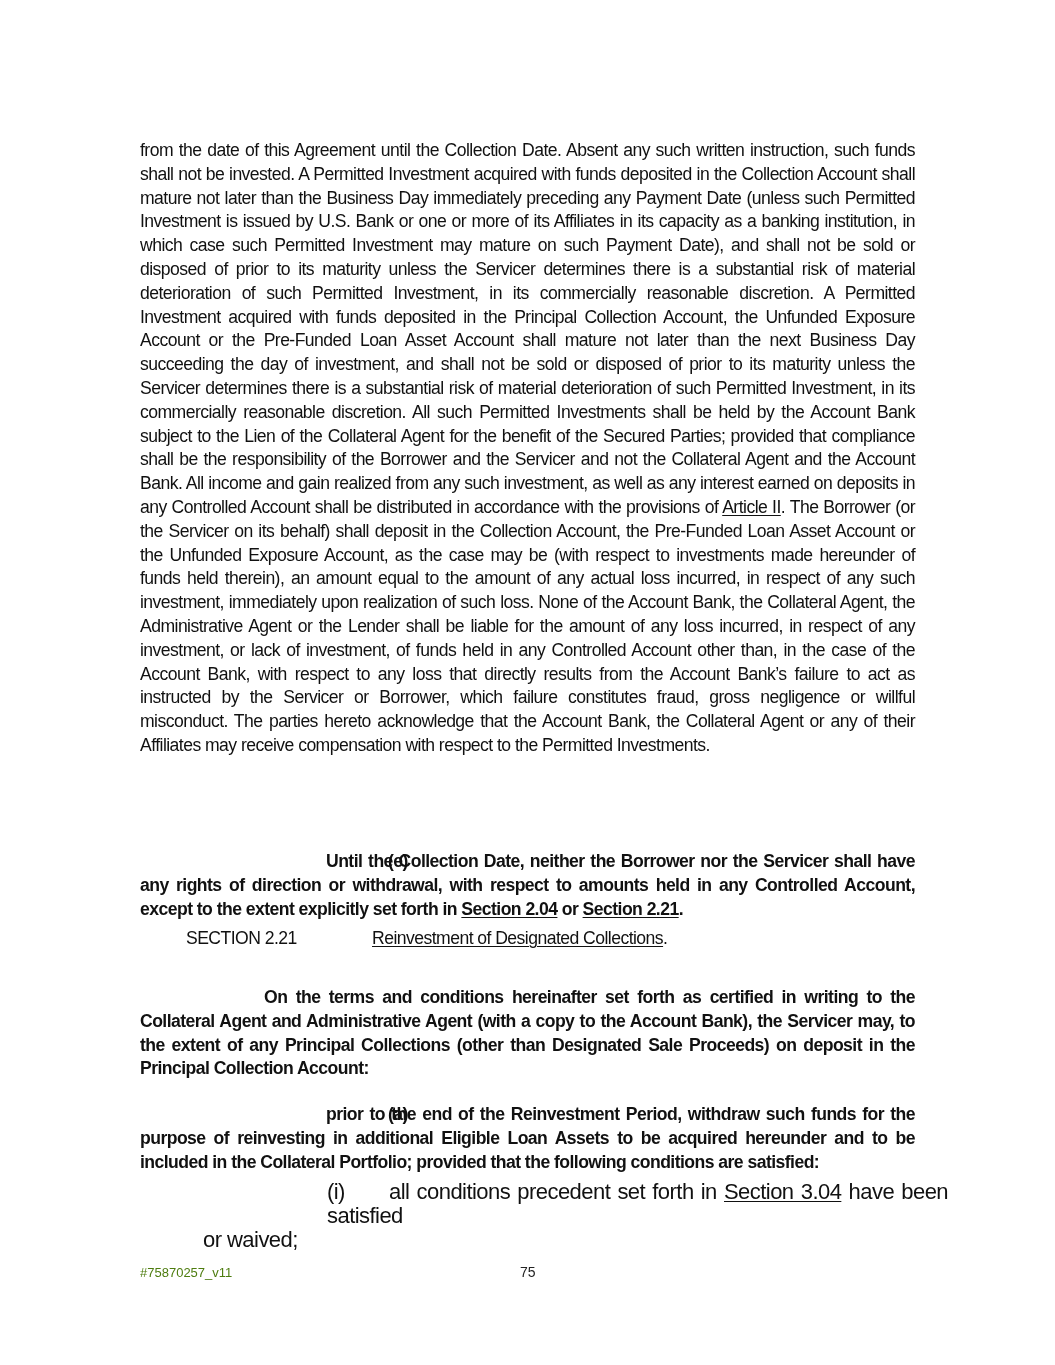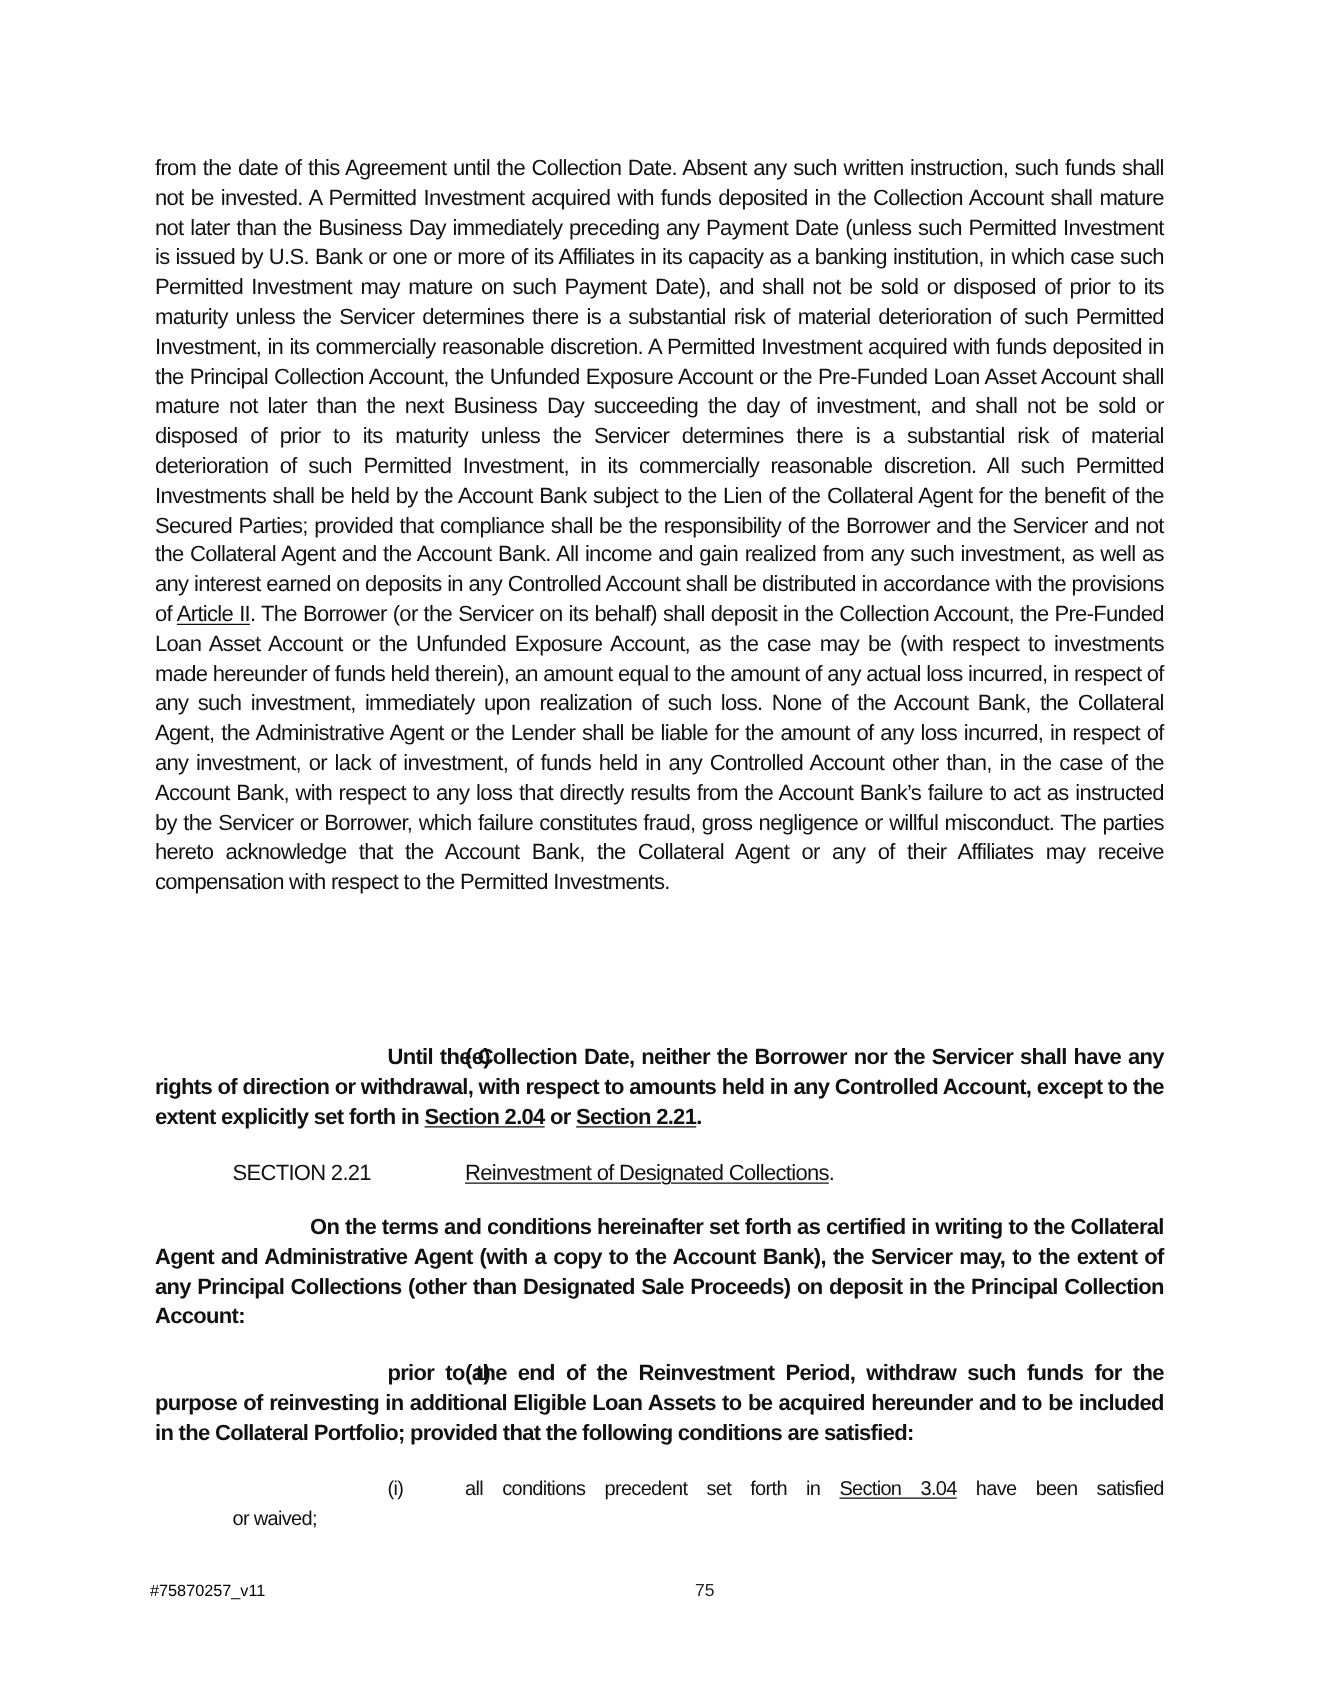--- a/index.html
+++ b/index.html
@@ -27,21 +27,21 @@
     left: 124px;
     width: 807px;
     font-size: 17.6px;
     line-height: 23.8px;
     letter-spacing: -0.55px;
     word-spacing: 0px;
     text-align: justify;
     transform-origin: left top;
   }
   .para {
-    margin: 0;
+    margin: 16px;
     text-align: justify;
   }
   .indent { text-indent: 124px; font-weight: bold; }
   .u { text-decoration: underline; text-underline-offset: 2px; text-decoration-thickness: 1px; }
   .tab-label { display: inline-block; }
 
   #p1 { top: 123px; }
   #p-e { top: 834px; }
   #section-heading {
     position: absolute;
@@ -51,46 +51,45 @@
     line-height: 23.8px;
     letter-spacing: -0.55px;
     white-space: nowrap;
   }
   #section-heading .sec-num { display: inline-block; width: 186px; }
   #p-terms { top: 970px; }
   #p-a { top: 1087px; }
   #p-i {
     position: absolute;
     top: 1180px;
-    left: 124px;
+    left: 141px;
     width: 807px;
-    font-size: 16px;
+    font-size: 22px;
     line-height: 23.8px;
     letter-spacing: -0.55px;
   }
   #p-i .line1 {
     text-align: justify;
     text-align-last: justify;
     padding-left: 186px;
   }
   #p-i .line2 { padding-left: 62px; }
   .footer-id {
     position: absolute;
-    left: 120px;
+    left: 140px;
     top: 1265px;
     font-size: 13px;
-    color: #000000;
+    color: #4d7c0f;
   }
   .footer-page {
     position: absolute;
     left: 520px;
     top: 1264px;
     font-size: 14px;
     color: #222;
-    margin-left: 36px;
   }
 </style>
 </head>
 <body>
 
 <div class="page">
 
   <div class="body-text" id="p1">
     <p class="para"><span>from the date of this Agreement until the Collection Date.  Absent any such written instruction, such funds shall not be invested.  A Permitted Investment acquired with funds deposited in the Collection Account shall mature not later than the Business Day immediately preceding any Payment Date (unless such Permitted Investment is issued by U.S. Bank or one or more of its Affiliates in its capacity as a banking institution, in which case such Permitted Investment may mature on such Payment Date), and shall not be sold or disposed of prior to its maturity unless the Servicer determines there is a substantial risk of material deterioration of such Permitted Investment, in its commercially reasonable discretion.  A Permitted Investment acquired with funds deposited in the Principal Collection Account, the Unfunded Exposure Account or the Pre-Funded Loan Asset Account shall mature not later than the next Business Day succeeding the day of investment, and shall not be sold or disposed of prior to its maturity unless the Servicer determines there is a substantial risk of material deterioration of such Permitted Investment, in its commercially reasonable discretion.  All such Permitted Investments shall be held by the Account Bank subject to the Lien of the Collateral Agent for the benefit of the Secured Parties; provided that compliance shall be the responsibility of the Borrower and the Servicer and not the Collateral Agent and the Account Bank.  All income and gain realized from any such investment, as well as any interest earned on deposits in any Controlled Account shall be distributed in accordance with the provisions of </span><span class="u">Article II</span><span>.  The Borrower (or the Servicer on its behalf) shall deposit in the Collection Account, the Pre-Funded Loan Asset Account or the Unfunded Exposure Account, as the case may be (with respect to investments made hereunder of funds held therein), an amount equal to the amount of any actual loss incurred, in respect of any such investment, immediately upon realization of such loss.  None of the Account Bank, the Collateral Agent, the Administrative Agent or the Lender shall be liable for the amount of any loss incurred, in respect of any investment, or lack of investment, of funds held in any Controlled Account other than, in the case of the Account Bank, with respect to any loss that directly results from the Account Bank’s failure to act as instructed by the Servicer or Borrower, which failure constitutes fraud, gross negligence or willful misconduct.  The parties hereto acknowledge that the Account Bank, the Collateral Agent or any of their Affiliates may receive compensation with respect to the Permitted Investments.</span></p>
   </div>

